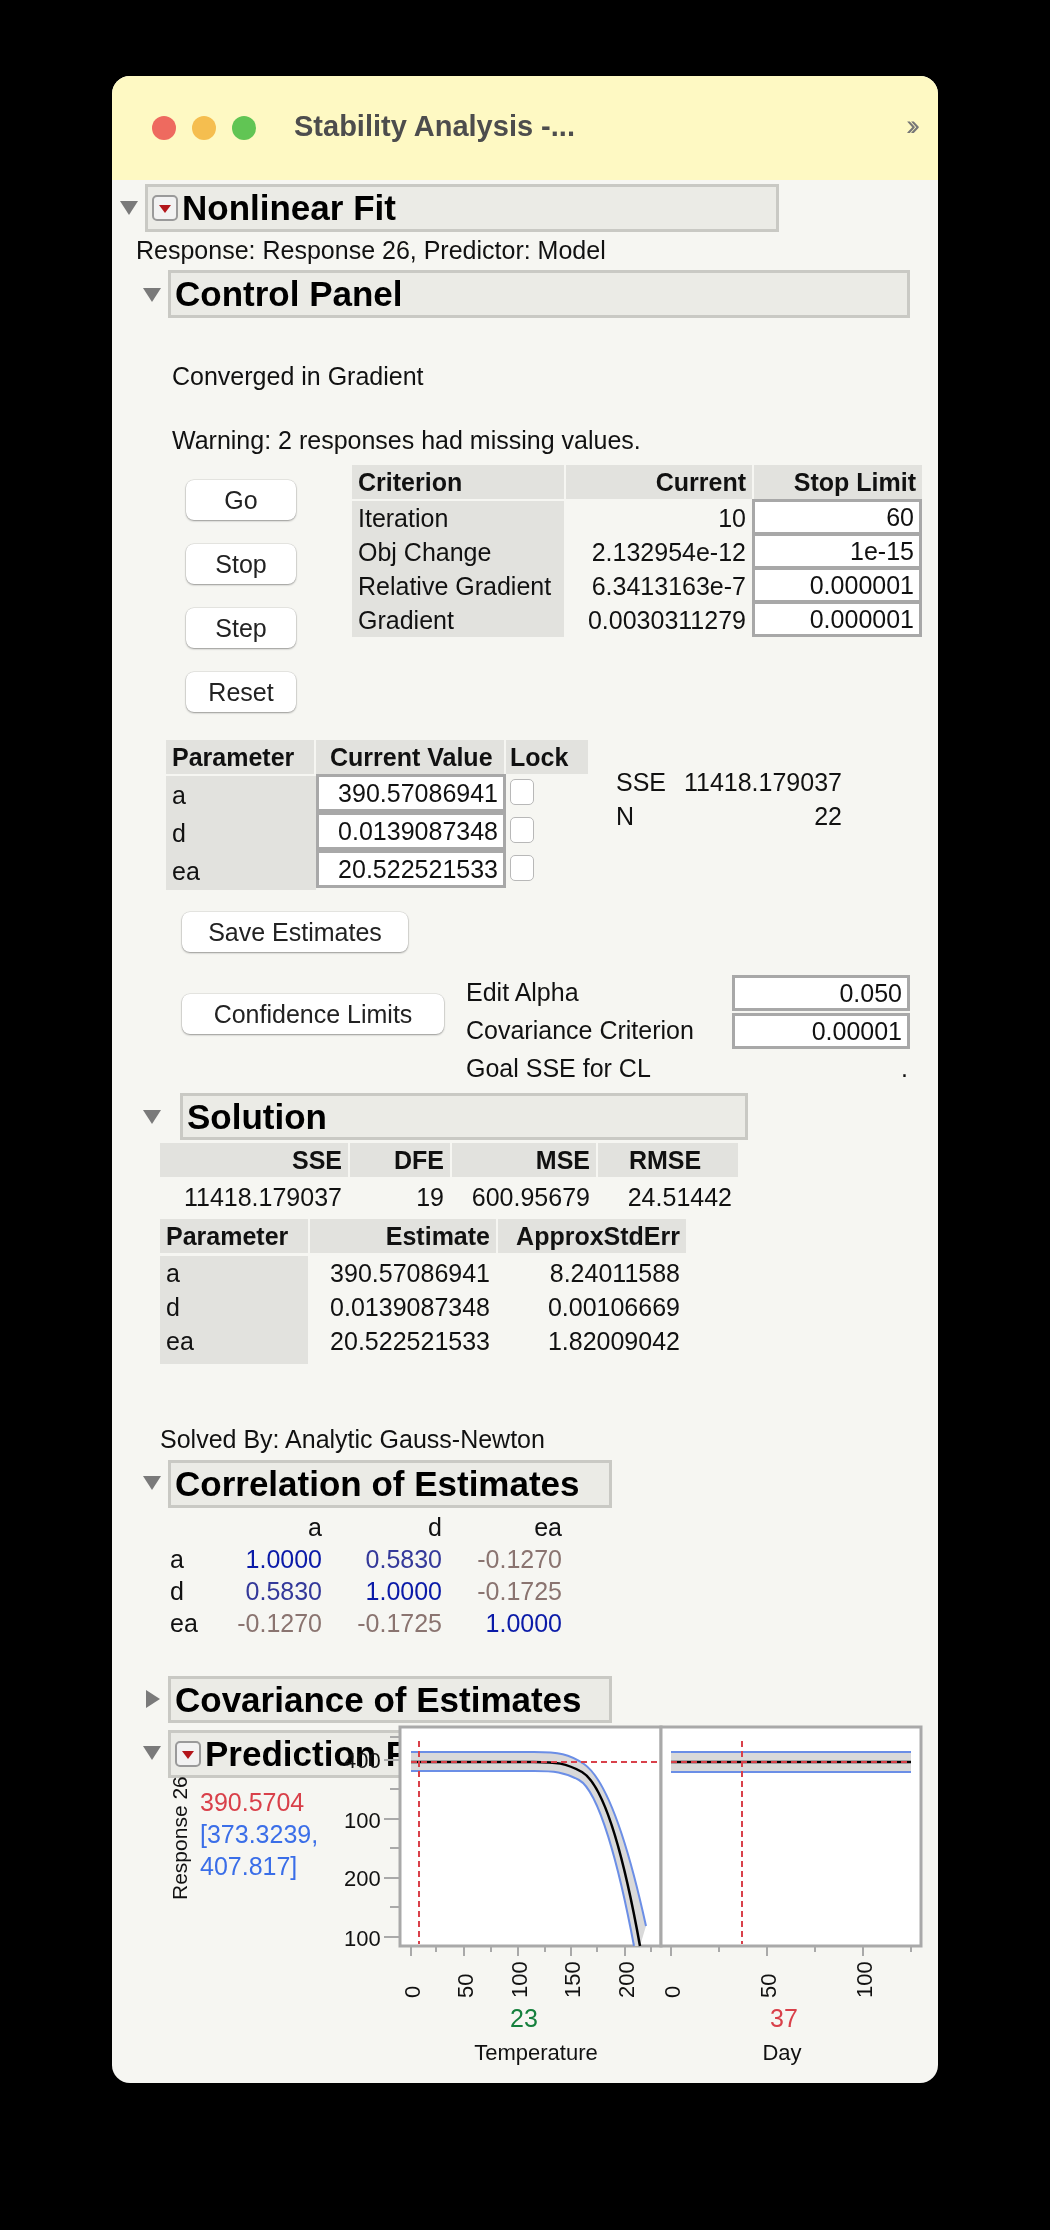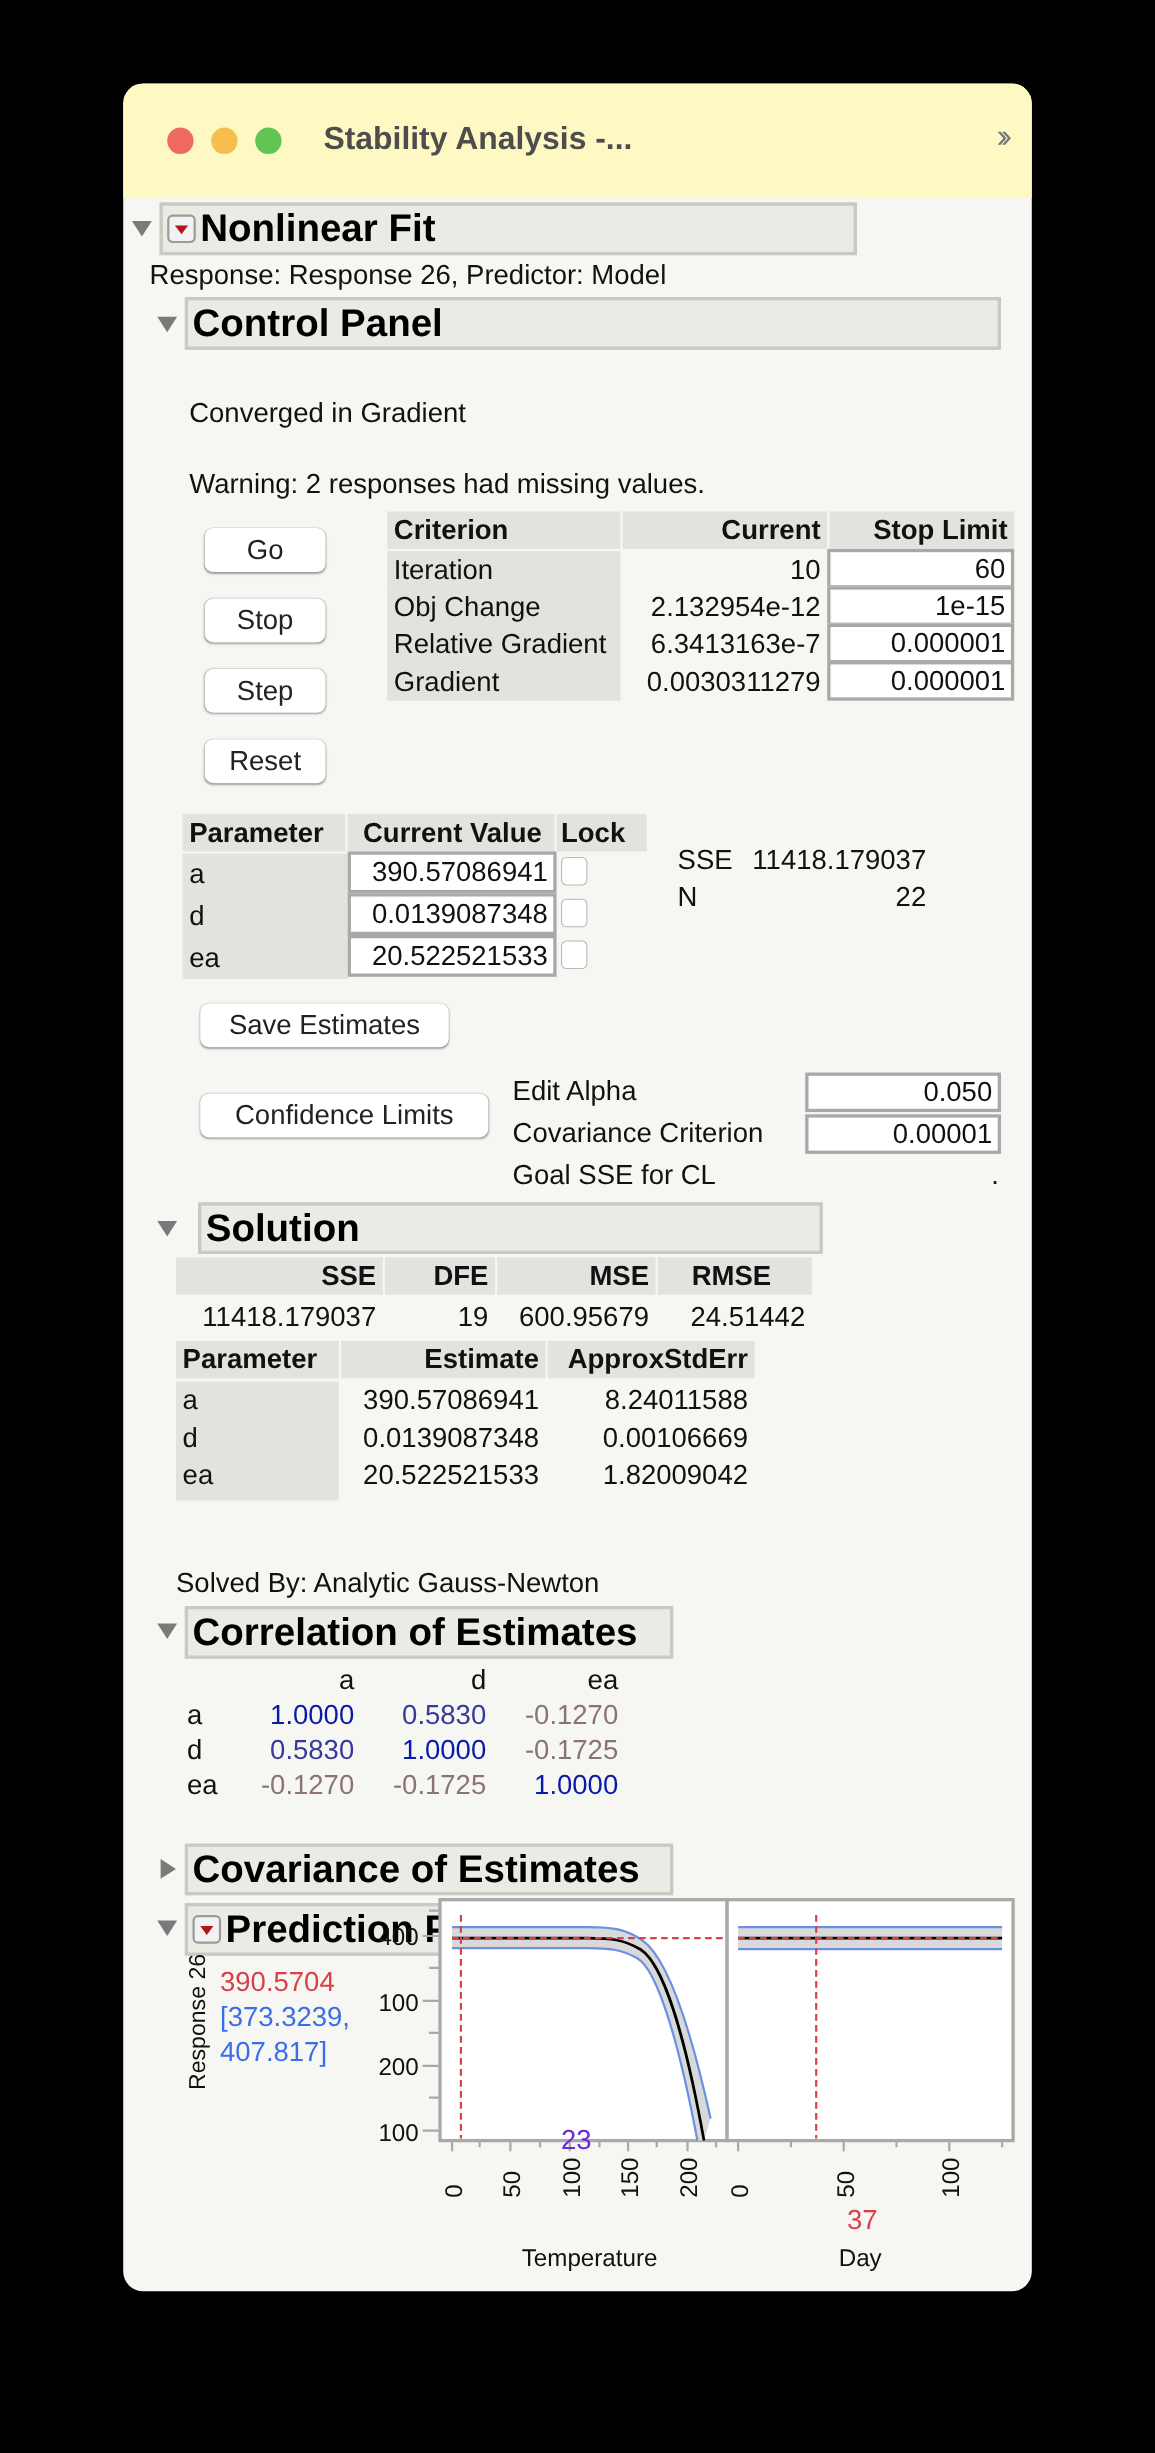--- a/index.html
+++ b/index.html
@@ -253,17 +253,17 @@
 
   <div class="vtick" style="left:288px; top:1922px;">0</div>
   <div class="vtick" style="left:341px; top:1922px;">50</div>
   <div class="vtick" style="left:395px; top:1922px;">100</div>
   <div class="vtick" style="left:448px; top:1922px;">150</div>
   <div class="vtick" style="left:502px; top:1922px;">200</div>
   <div class="vtick" style="left:548px; top:1922px;">0</div>
   <div class="vtick" style="left:644px; top:1922px;">50</div>
   <div class="vtick" style="left:740px; top:1922px;">100</div>
 
-  <div class="txt" style="left:398px; top:1856px; color:#6d28d9;">23</div>
+  <div class="txt" style="left:398px; top:1928px; color:#15803d;">23</div>
   <div class="txt" style="left:354px; top:1964px; font-size:22px; width:140px; text-align:center;">Temperature</div>
   <div class="txt" style="left:658px; top:1928px; color:#d9404a;">37</div>
   <div class="txt" style="left:630px; top:1964px; font-size:22px; width:80px; text-align:center;">Day</div>
 </div>
 
 </body></html>

